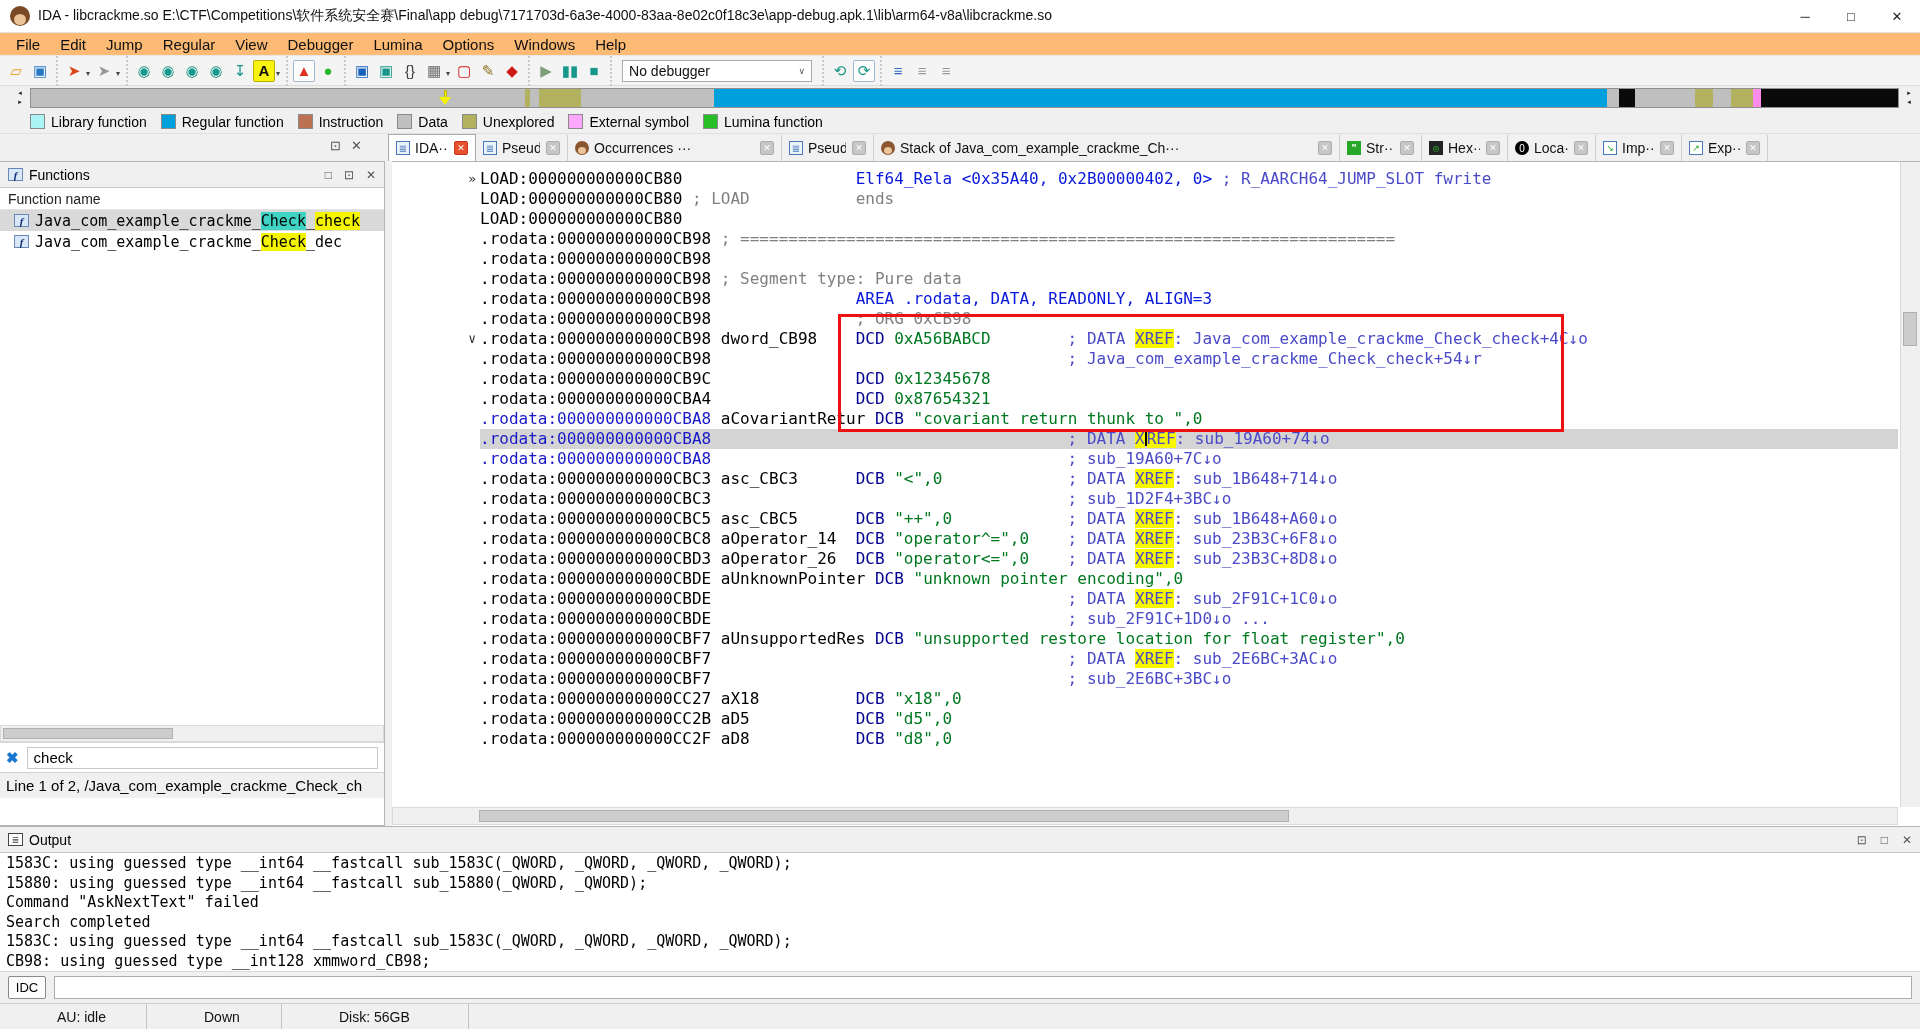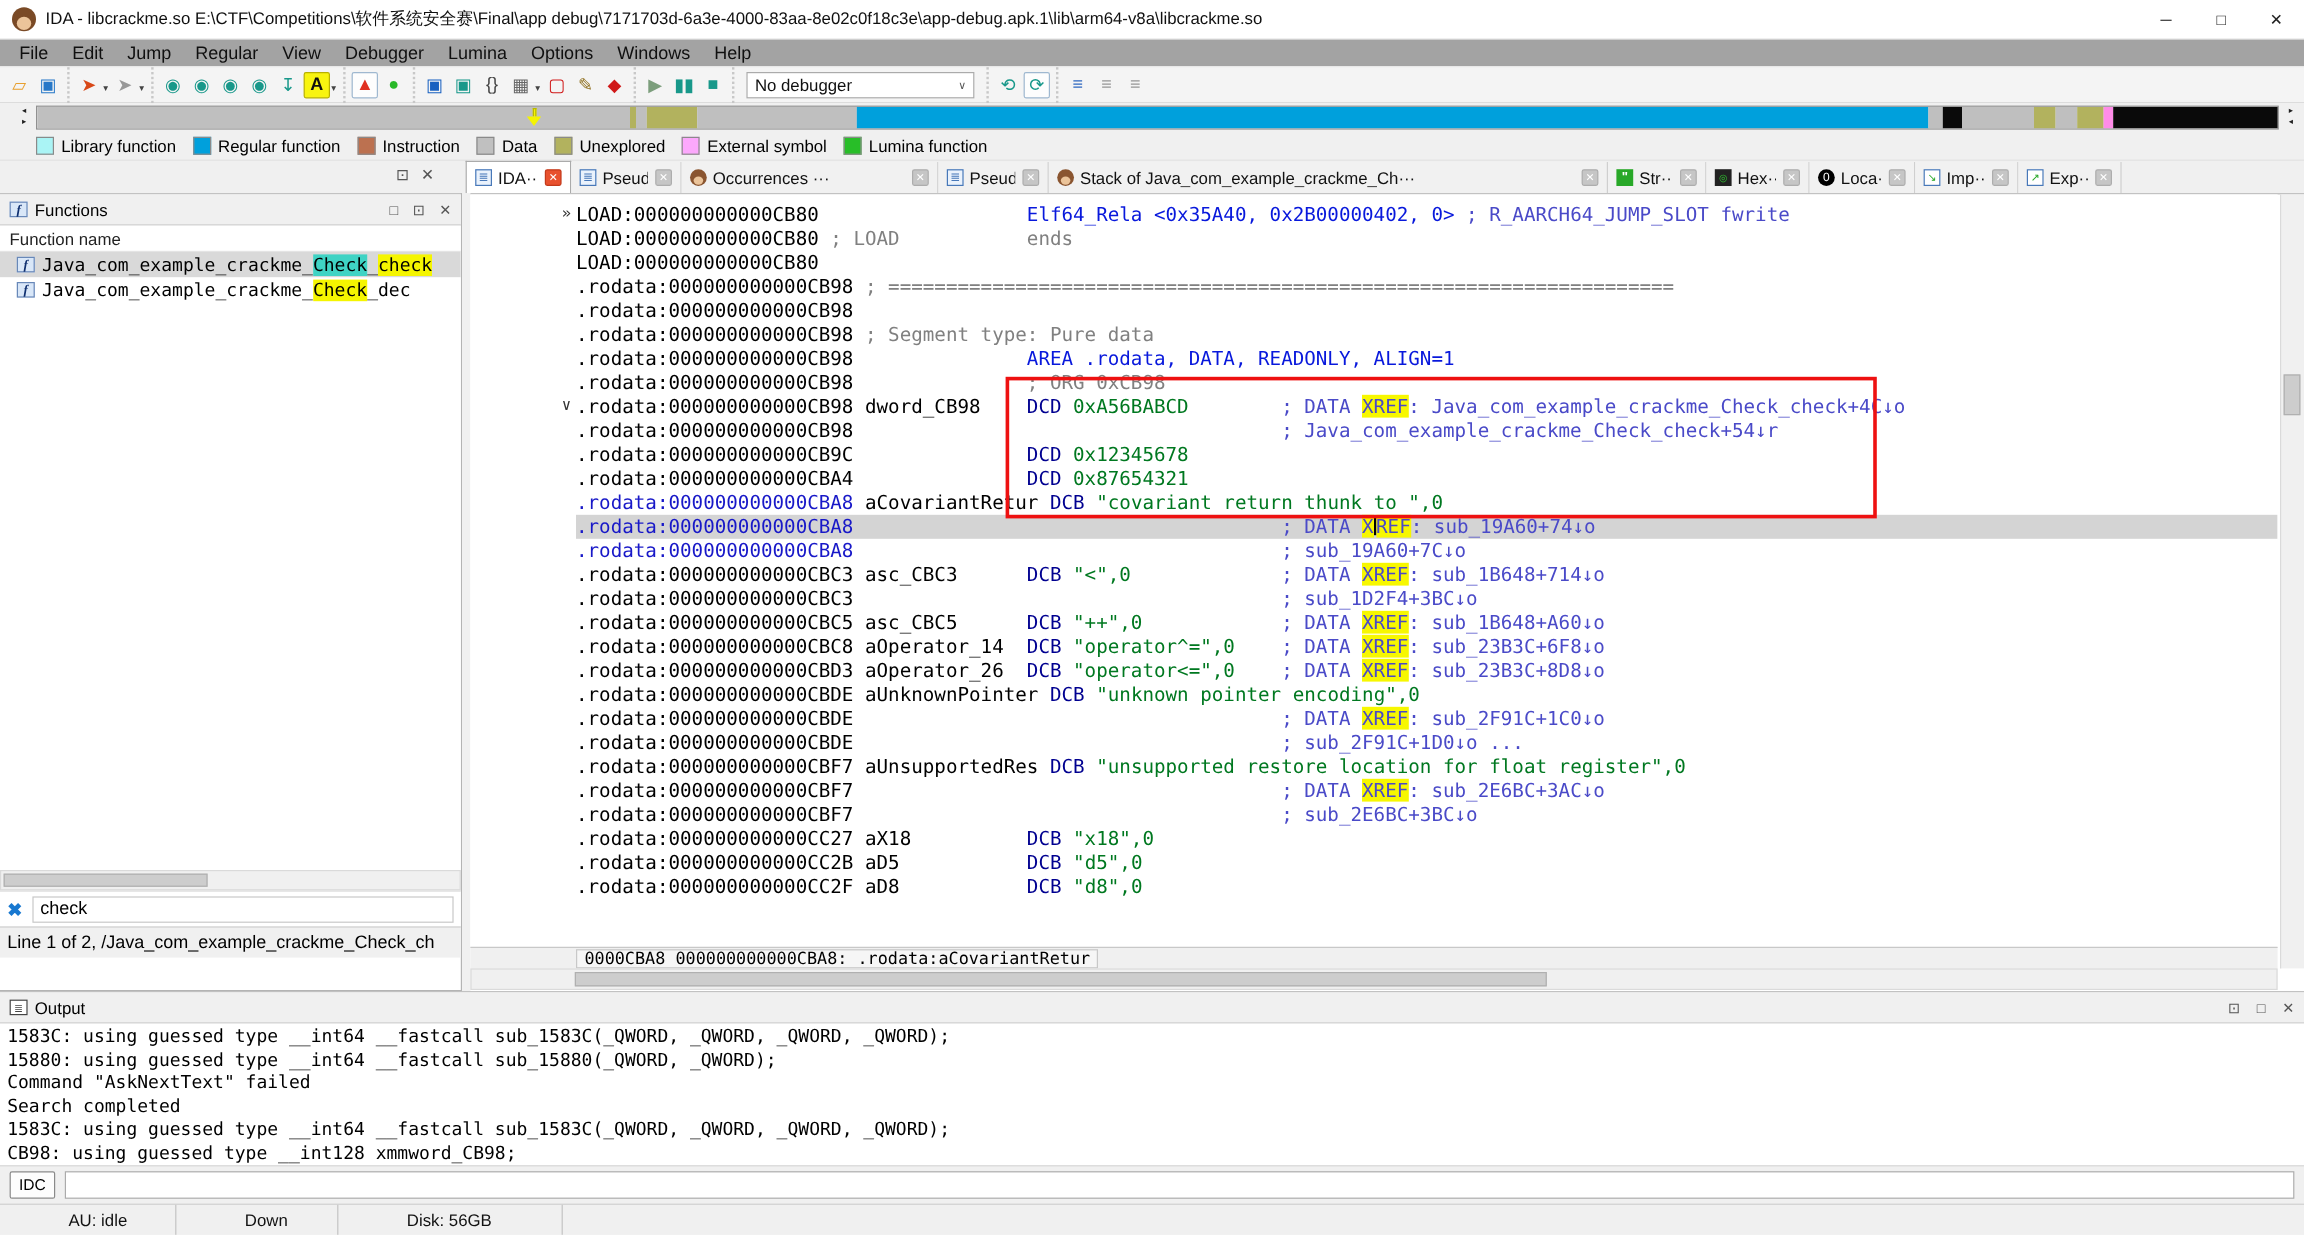--- a/index.html
+++ b/index.html
@@ -10,21 +10,21 @@
   
   .titlebar{position:absolute;left:0;top:0;width:1920px;height:33px;background:#FFFFFF;
     display:flex;align-items:center;border-bottom:1px solid #E4E4E4;}
   .appicon{width:20px;height:20px;border-radius:50%;background:#7A4A26;margin:0 8px 0 10px;position:relative;flex:0 0 auto;}
   .appicon:after{content:"";position:absolute;left:4px;bottom:1px;width:12px;height:11px;border-radius:50%;background:#EBC49A;}
   .title{font-size:14px;color:#101010;white-space:nowrap;overflow:hidden;}
   .winbtns{margin-left:auto;display:flex;height:33px;}
   .winbtn{width:46px;height:33px;display:flex;align-items:center;justify-content:center;font-size:13px;color:#222;}
 
   
-  .menubar{position:absolute;left:0;top:33px;width:1920px;height:23px;background:#a3a3a3;
+  .menubar{position:absolute;left:0;top:33px;width:1920px;height:23px;background:#fdba74;
     display:flex;align-items:center;padding-left:6px;border-bottom:1px solid #E8E8E8;}
   .menu-item{font-size:15px;padding:1px 10px;color:#101010;}
 
   
   .toolbar{position:absolute;left:0;top:56px;width:1920px;height:30px;background:#F4F4F4;
     display:flex;align-items:center;border-bottom:1px solid #DCDCDC;}
   .tgroup{display:flex;align-items:center;height:30px;padding:0 4px;border-left:2px dotted #C8C8C8;}
   .tgroup:first-child{border-left:none;}
   .ticon{min-width:22px;height:22px;display:inline-flex;align-items:center;justify-content:center;
     font-size:15px;margin:0 1px;border-radius:2px;position:relative;}
@@ -369,21 +369,21 @@
 
     <div class="editor">
       <div class="listing" id="listing">
         <div class="redrect"></div>
       <div class="asm-line"><span class="gut">»</span><span class="tk-a">LOAD:000000000000CB80</span><span class="tk-p">                  </span><span class="tk-b">Elf64_Rela &lt;0x35A40, 0x2B00000402, 0&gt;</span><span class="tk-p"> </span><span class="tk-c">; R_AARCH64_JUMP_SLOT fwrite</span></div>
           <div class="asm-line"><span class="tk-a">LOAD:000000000000CB80</span><span class="tk-p"> </span><span class="tk-g">; LOAD</span><span class="tk-p">           </span><span class="tk-g">ends</span></div>
           <div class="asm-line"><span class="tk-a">LOAD:000000000000CB80</span></div>
           <div class="asm-line"><span class="tk-a">.rodata:000000000000CB98</span><span class="tk-p"> </span><span class="tk-g">; ====================================================================</span></div>
           <div class="asm-line"><span class="tk-a">.rodata:000000000000CB98</span></div>
           <div class="asm-line"><span class="tk-a">.rodata:000000000000CB98</span><span class="tk-p"> </span><span class="tk-g">; Segment type: Pure data</span></div>
-          <div class="asm-line"><span class="tk-a">.rodata:000000000000CB98</span><span class="tk-p">               </span><span class="tk-b">AREA .rodata, DATA, READONLY, ALIGN=1</span></div>
+          <div class="asm-line"><span class="tk-a">.rodata:000000000000CB98</span><span class="tk-p">               </span><span class="tk-b">AREA .rodata, DATA, READONLY, ALIGN=3</span></div>
           <div class="asm-line"><span class="tk-a">.rodata:000000000000CB98</span><span class="tk-p">               </span><span class="tk-g">; ORG 0xCB98</span></div>
           <div class="asm-line"><span class="gut">∨</span><span class="tk-a">.rodata:000000000000CB98</span><span class="tk-p"> </span><span class="tk-n">dword_CB98</span><span class="tk-p">    </span><span class="tk-m">DCD </span><span class="tk-v">0xA56BABCD</span><span class="tk-p">        </span><span class="tk-c">; DATA </span><span class="tk-x">XREF</span><span class="tk-c">: Java_com_example_crackme_Check_check+4C↓o</span></div>
           <div class="asm-line"><span class="tk-a">.rodata:000000000000CB98</span><span class="tk-p">                                     </span><span class="tk-c">; Java_com_example_crackme_Check_check+54↓r</span></div>
           <div class="asm-line"><span class="tk-a">.rodata:000000000000CB9C</span><span class="tk-p">               </span><span class="tk-m">DCD </span><span class="tk-v">0x12345678</span></div>
           <div class="asm-line"><span class="tk-a">.rodata:000000000000CBA4</span><span class="tk-p">               </span><span class="tk-m">DCD </span><span class="tk-v">0x87654321</span></div>
           <div class="asm-line"><span class="tk-ab">.rodata:000000000000CBA8</span><span class="tk-p"> </span><span class="tk-n">aCovariantRetur</span><span class="tk-p"> </span><span class="tk-m">DCB </span><span class="tk-s">"covariant return thunk to ",0</span></div>
           <div class="asm-line sel"><span class="tk-ab">.rodata:000000000000CBA8</span><span class="tk-p">                                     </span><span class="tk-c">; DATA </span><span class="tk-x">X</span><span class="caret"></span><span class="tk-x">REF</span><span class="tk-c">: sub_19A60+74↓o</span></div>
           <div class="asm-line"><span class="tk-ab">.rodata:000000000000CBA8</span><span class="tk-p">                                     </span><span class="tk-c">; sub_19A60+7C↓o</span></div>
           <div class="asm-line"><span class="tk-a">.rodata:000000000000CBC3</span><span class="tk-p"> </span><span class="tk-n">asc_CBC3</span><span class="tk-p">      </span><span class="tk-m">DCB </span><span class="tk-s">"&lt;",0</span><span class="tk-p">             </span><span class="tk-c">; DATA </span><span class="tk-x">XREF</span><span class="tk-c">: sub_1B648+714↓o</span></div>
           <div class="asm-line"><span class="tk-a">.rodata:000000000000CBC3</span><span class="tk-p">                                     </span><span class="tk-c">; sub_1D2F4+3BC↓o</span></div>
@@ -393,23 +393,20 @@
           <div class="asm-line"><span class="tk-a">.rodata:000000000000CBDE</span><span class="tk-p"> </span><span class="tk-n">aUnknownPointer</span><span class="tk-p"> </span><span class="tk-m">DCB </span><span class="tk-s">"unknown pointer encoding",0</span></div>
           <div class="asm-line"><span class="tk-a">.rodata:000000000000CBDE</span><span class="tk-p">                                     </span><span class="tk-c">; DATA </span><span class="tk-x">XREF</span><span class="tk-c">: sub_2F91C+1C0↓o</span></div>
           <div class="asm-line"><span class="tk-a">.rodata:000000000000CBDE</span><span class="tk-p">                                     </span><span class="tk-c">; sub_2F91C+1D0↓o ...</span></div>
           <div class="asm-line"><span class="tk-a">.rodata:000000000000CBF7</span><span class="tk-p"> </span><span class="tk-n">aUnsupportedRes</span><span class="tk-p"> </span><span class="tk-m">DCB </span><span class="tk-s">"unsupported restore location for float register",0</span></div>
           <div class="asm-line"><span class="tk-a">.rodata:000000000000CBF7</span><span class="tk-p">                                     </span><span class="tk-c">; DATA </span><span class="tk-x">XREF</span><span class="tk-c">: sub_2E6BC+3AC↓o</span></div>
           <div class="asm-line"><span class="tk-a">.rodata:000000000000CBF7</span><span class="tk-p">                                     </span><span class="tk-c">; sub_2E6BC+3BC↓o</span></div>
           <div class="asm-line"><span class="tk-a">.rodata:000000000000CC27</span><span class="tk-p"> </span><span class="tk-n">aX18</span><span class="tk-p">          </span><span class="tk-m">DCB </span><span class="tk-s">"x18",0</span></div>
           <div class="asm-line"><span class="tk-a">.rodata:000000000000CC2B</span><span class="tk-p"> </span><span class="tk-n">aD5</span><span class="tk-p">           </span><span class="tk-m">DCB </span><span class="tk-s">"d5",0</span></div>
           <div class="asm-line"><span class="tk-a">.rodata:000000000000CC2F</span><span class="tk-p"> </span><span class="tk-n">aD8</span><span class="tk-p">           </span><span class="tk-m">DCB </span><span class="tk-s">"d8",0</span></div>
         </div>
-      <div class="asm-status">
-        <span class="cell">0000CBA8 000000000000CBA8: .rodata:aCovariantRetur</span>
-      </div>
       <div class="asm-hscroll">
           <span class="thumb"></span>
         </div>
       <div class="vscroll">
           <span class="thumb"></span>
         </div>
     </div>
   </div>
 
   <div class="outputwin">

